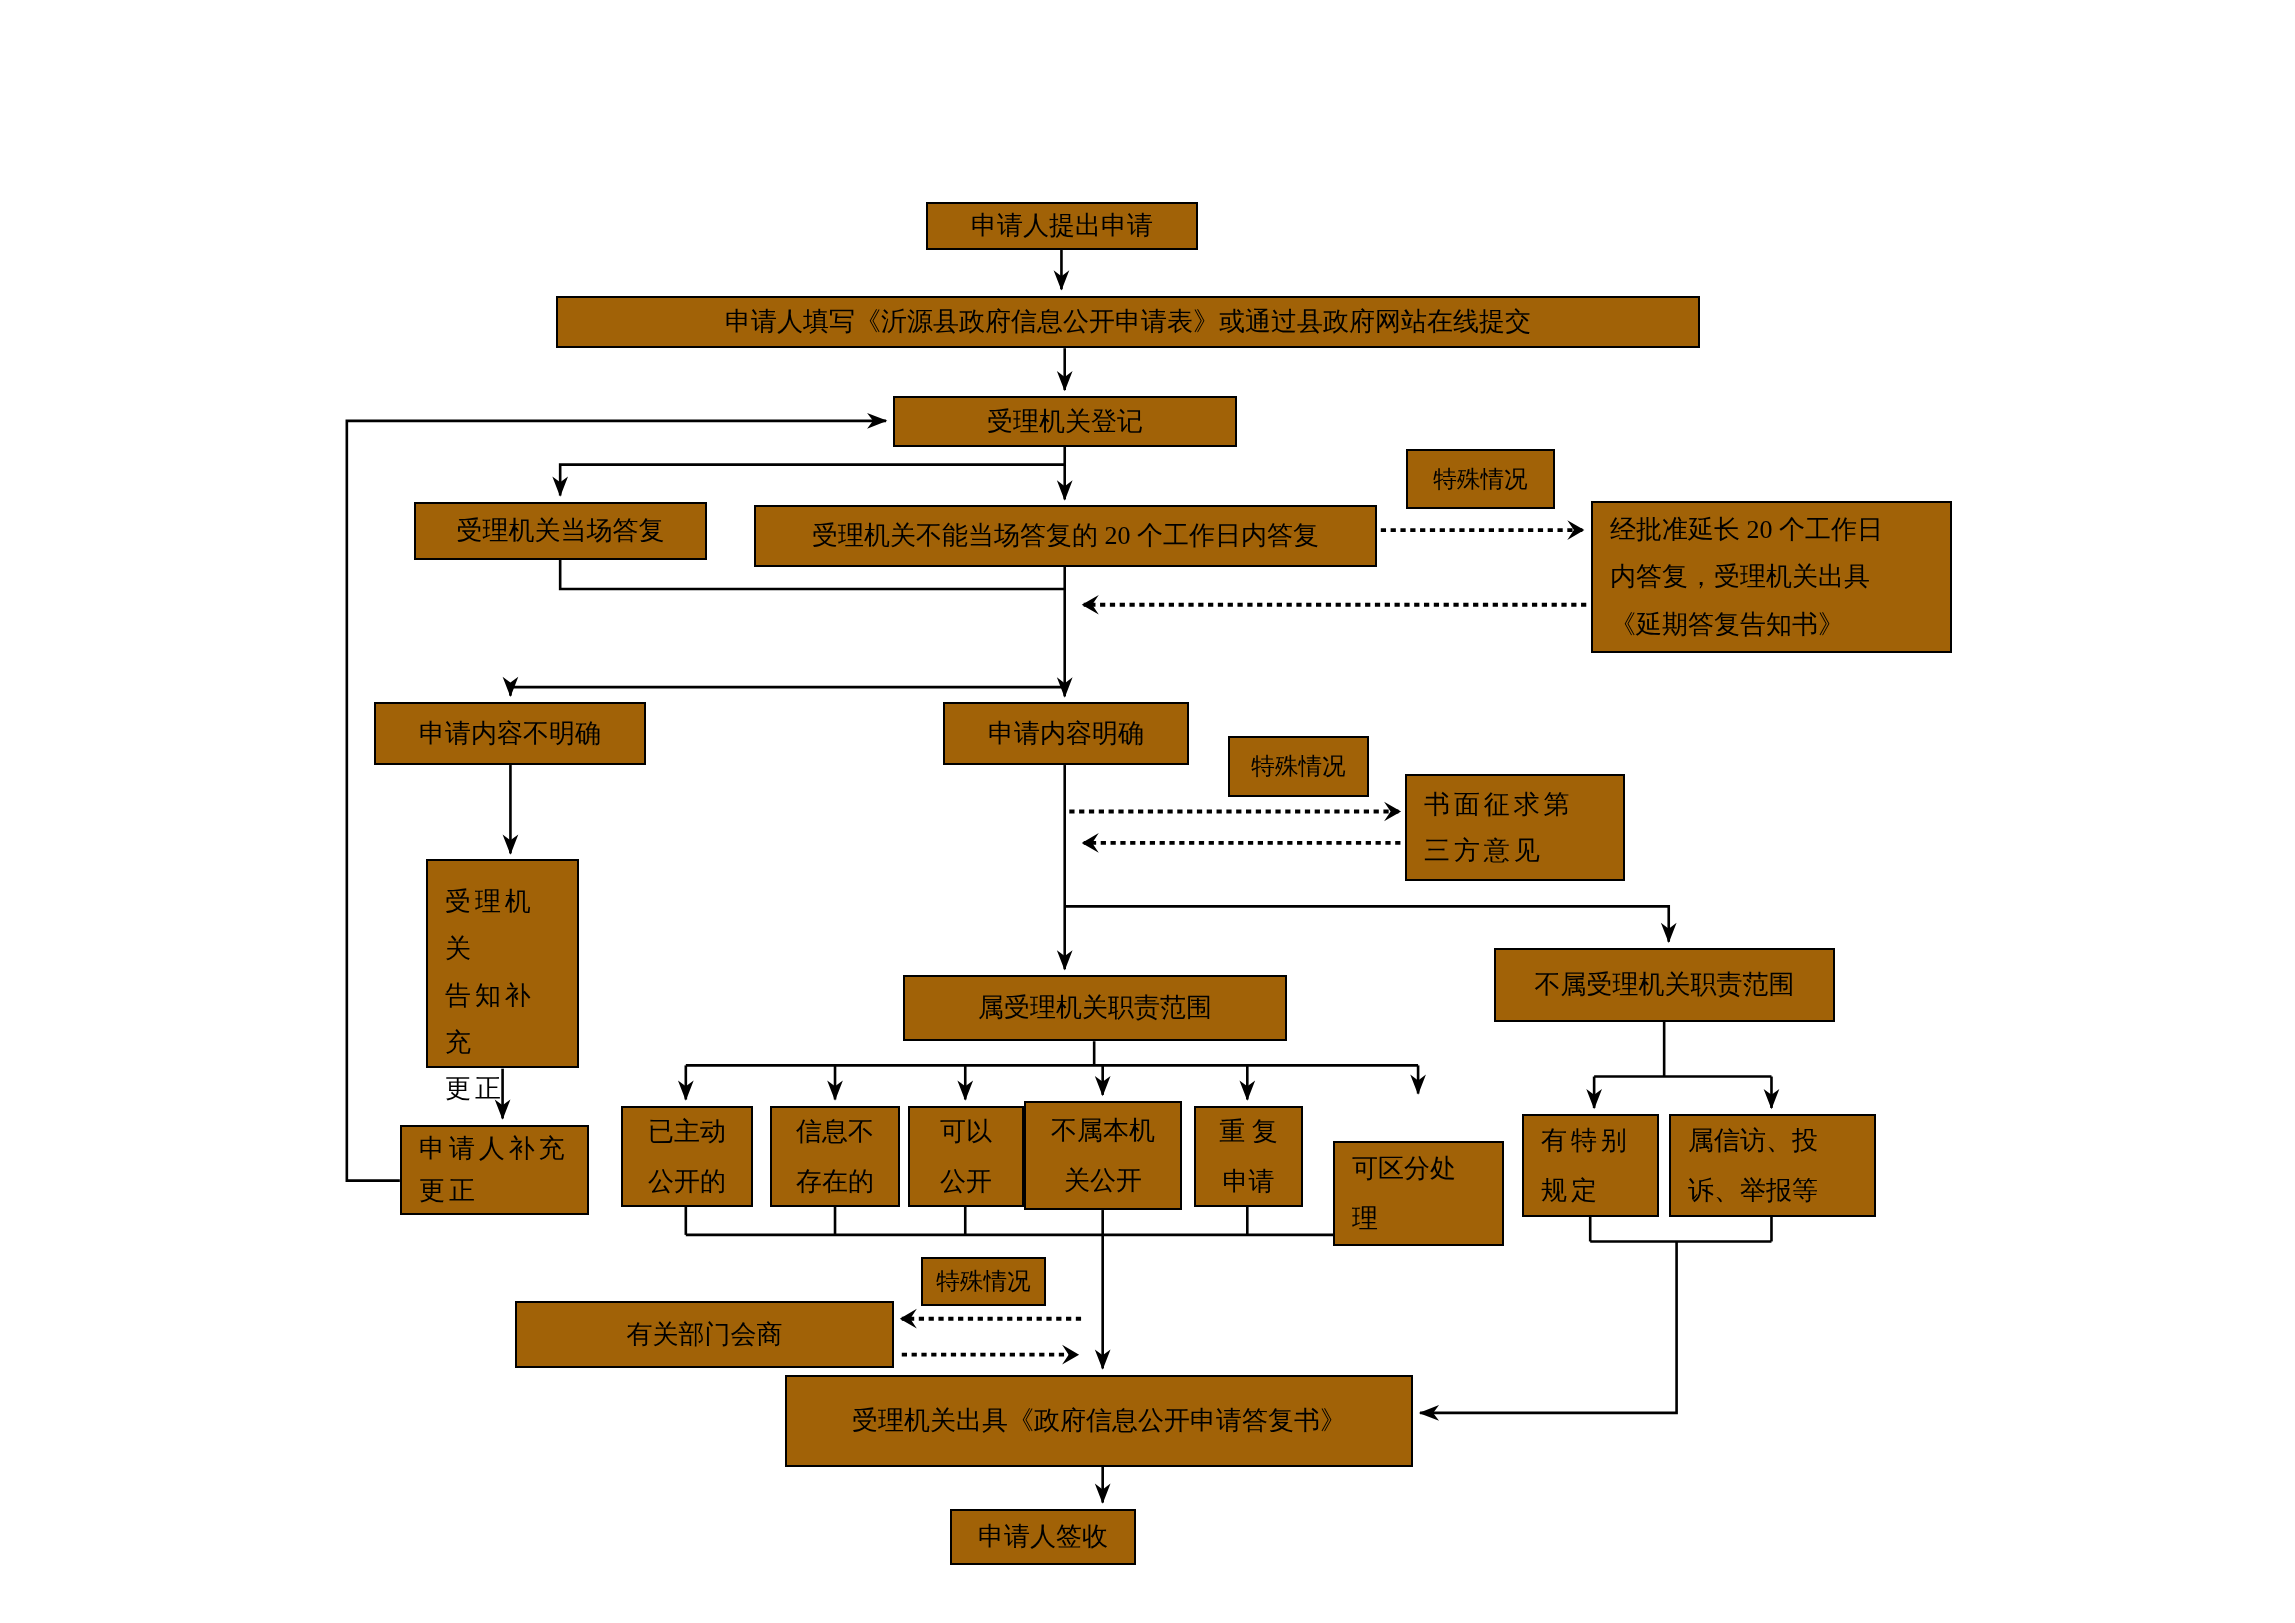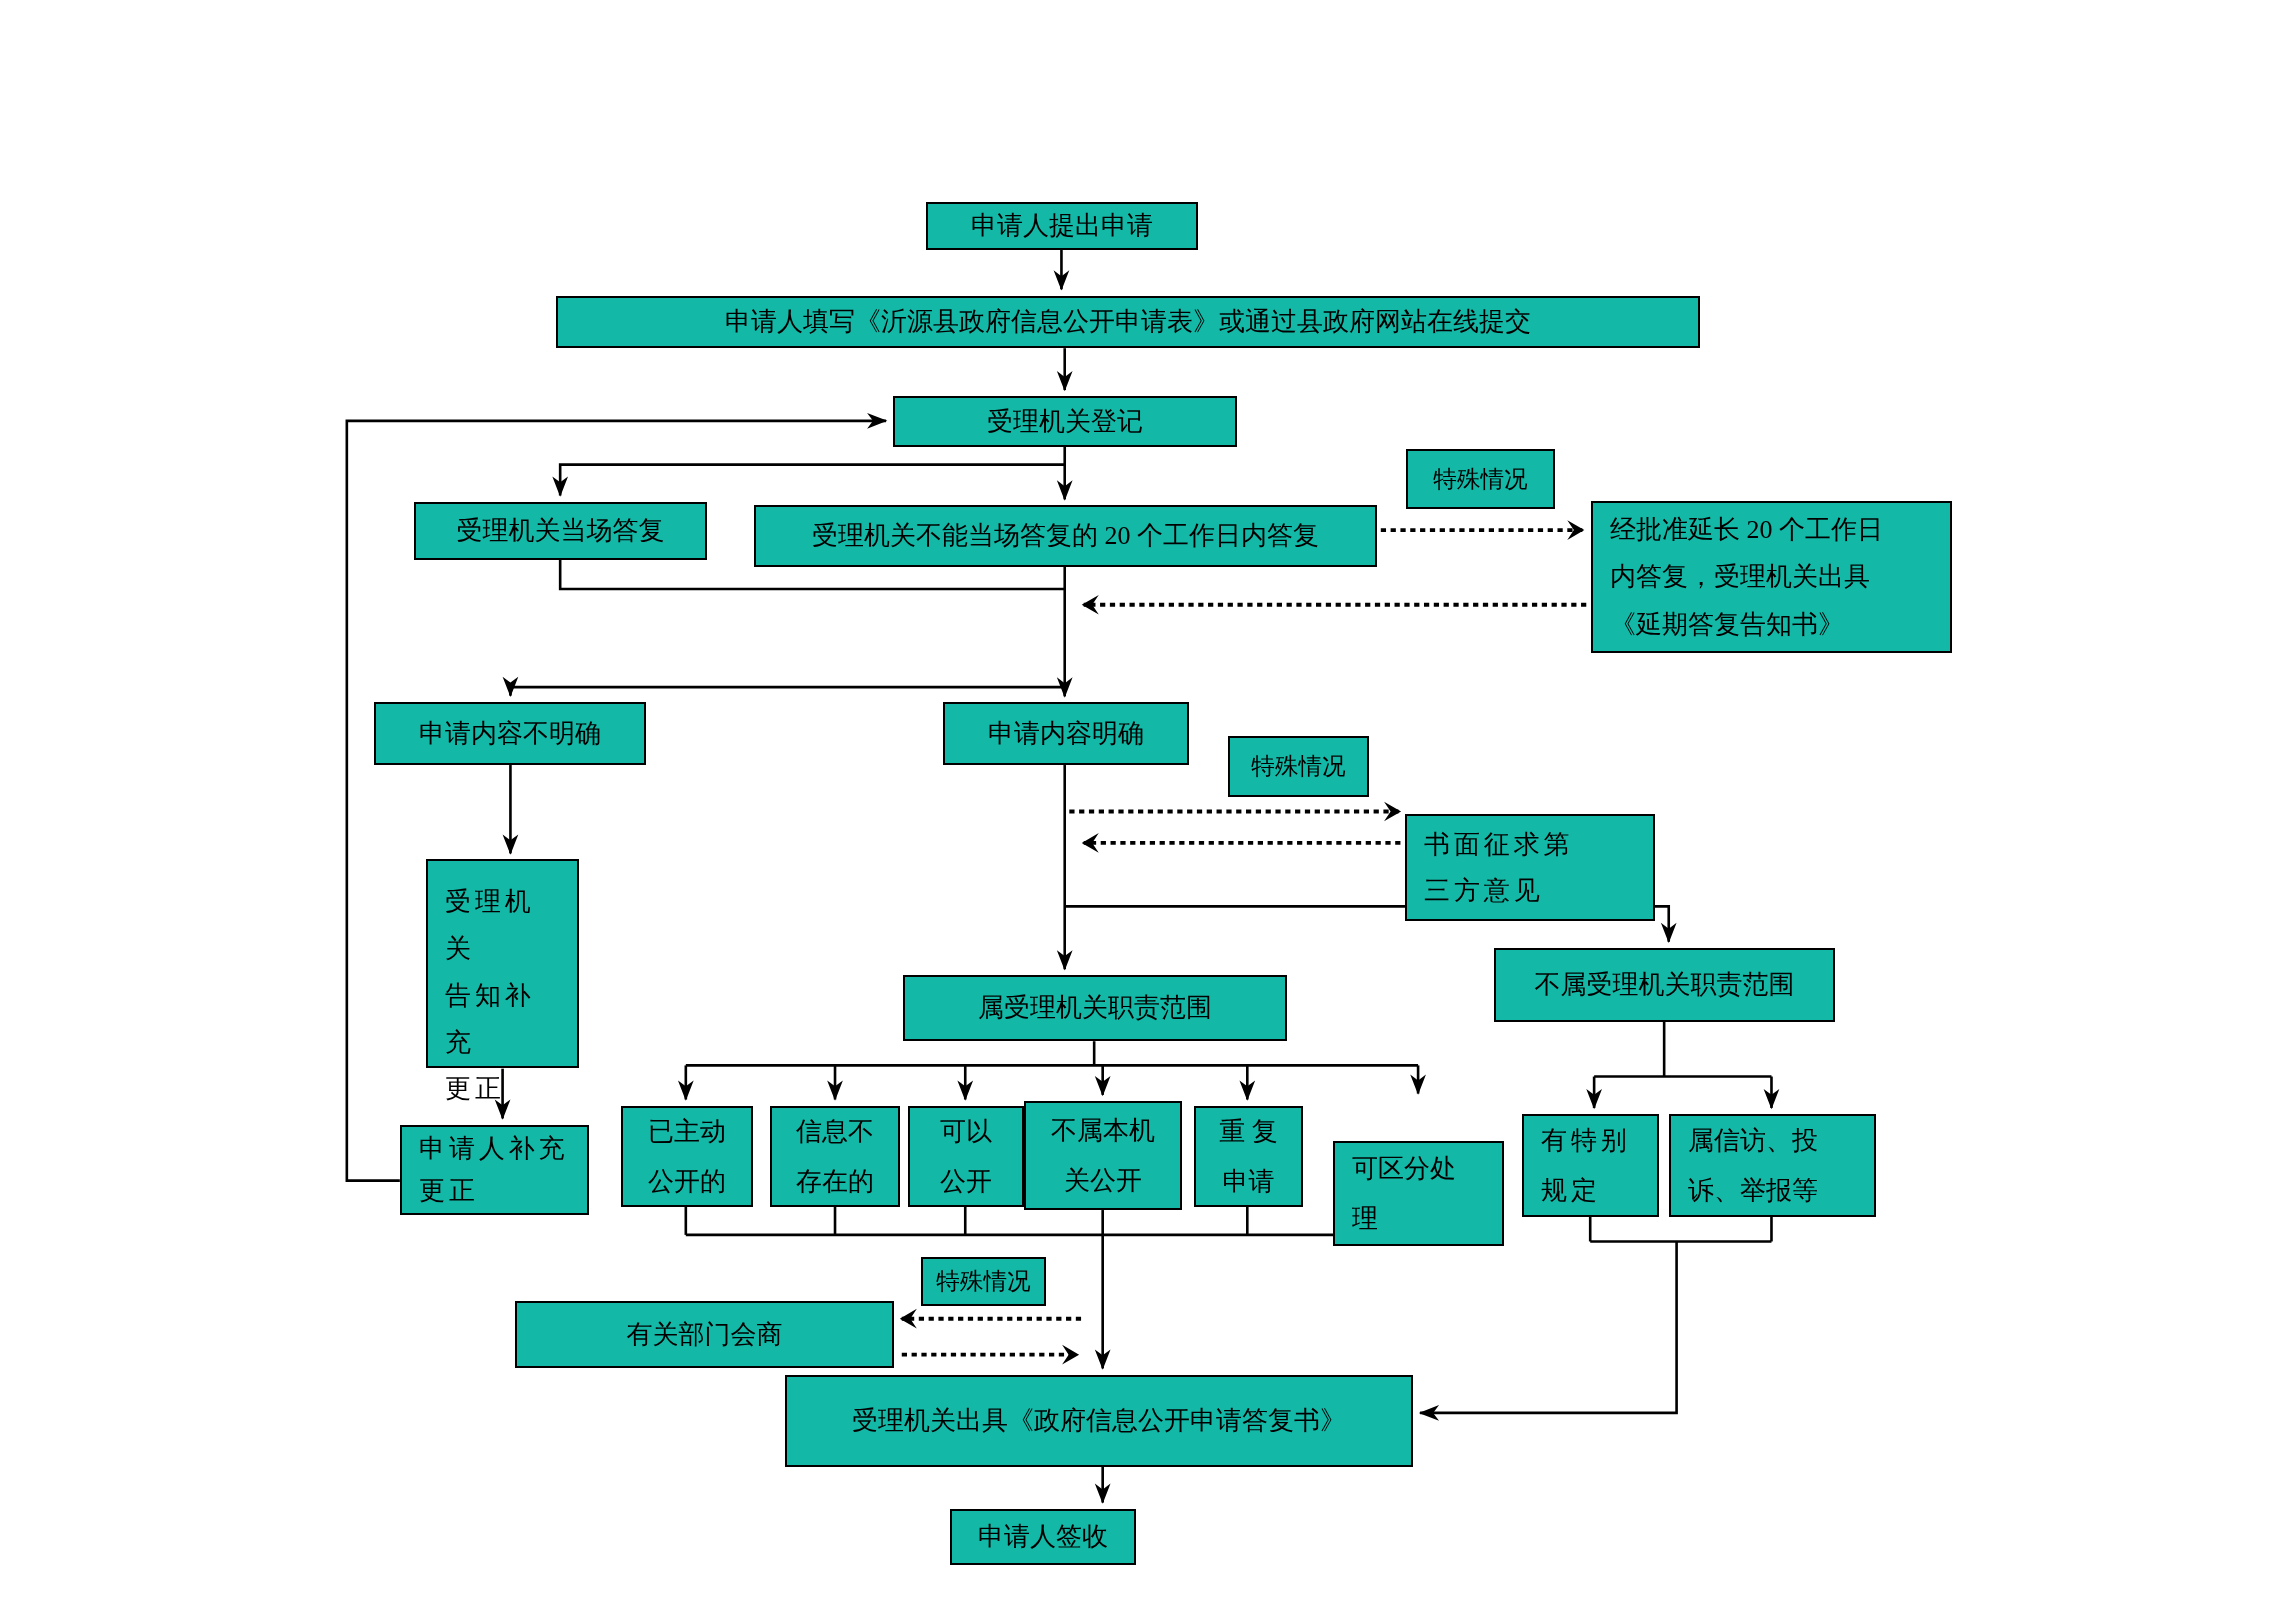--- a/index.html
+++ b/index.html
@@ -8,21 +8,21 @@
     width:2295px;height:1623px;
     background:#ffffff;
     font-family:"Liberation Serif","DejaVu Serif",serif;
     color:#000000;
   }
   #wires{position:absolute;left:0;top:0;width:2295px;height:1623px;}
   .n{
     position:absolute;
     box-sizing:border-box;
     border:2.6px solid #000000;
-    background:#14b8a6;
+    background:#a16207;
     display:flex;
     align-items:center;
     justify-content:center;
     text-align:center;
     white-space:pre-line;
     font-size:26px;
     line-height:1.6;
     color:#000000;
   }
   .n.left{justify-content:flex-start;text-align:left;padding:0 17px;}
@@ -121,21 +121,21 @@
   <div class="n left" style="left:1591px;top:501px;width:361px;height:152px;line-height:1.83;">经批准延长 20 个工作日
 内答复，受理机关出具
 《延期答复告知书》</div>
 
   <div class="n" style="left:374px;top:702px;width:272px;height:63px;">申请内容不明确</div>
 
   <div class="n" style="left:943px;top:702px;width:246px;height:63px;">申请内容明确</div>
 
   <div class="n small" style="left:1228px;top:736px;width:141px;height:61px;">特殊情况</div>
 
-  <div class="n left sp" style="left:1405px;top:774px;width:250px;height:107px;line-height:1.75;margin-top:40px;">书面征求第
+  <div class="n left sp" style="left:1405px;top:774px;width:220px;height:107px;line-height:1.75;">书面征求第
 三方意见</div>
 
   <div class="n left top sp" style="left:426px;top:859px;width:153px;height:209px;line-height:1.8;">受理机关
 告知补充
 更正</div>
 
   <div class="n left sp" style="left:400px;top:1125px;width:189px;height:90px;line-height:1.6;">申请人补充
 更正</div>
 
   <div class="n" style="left:903px;top:975px;width:384px;height:66px;">属受理机关职责范围</div>

